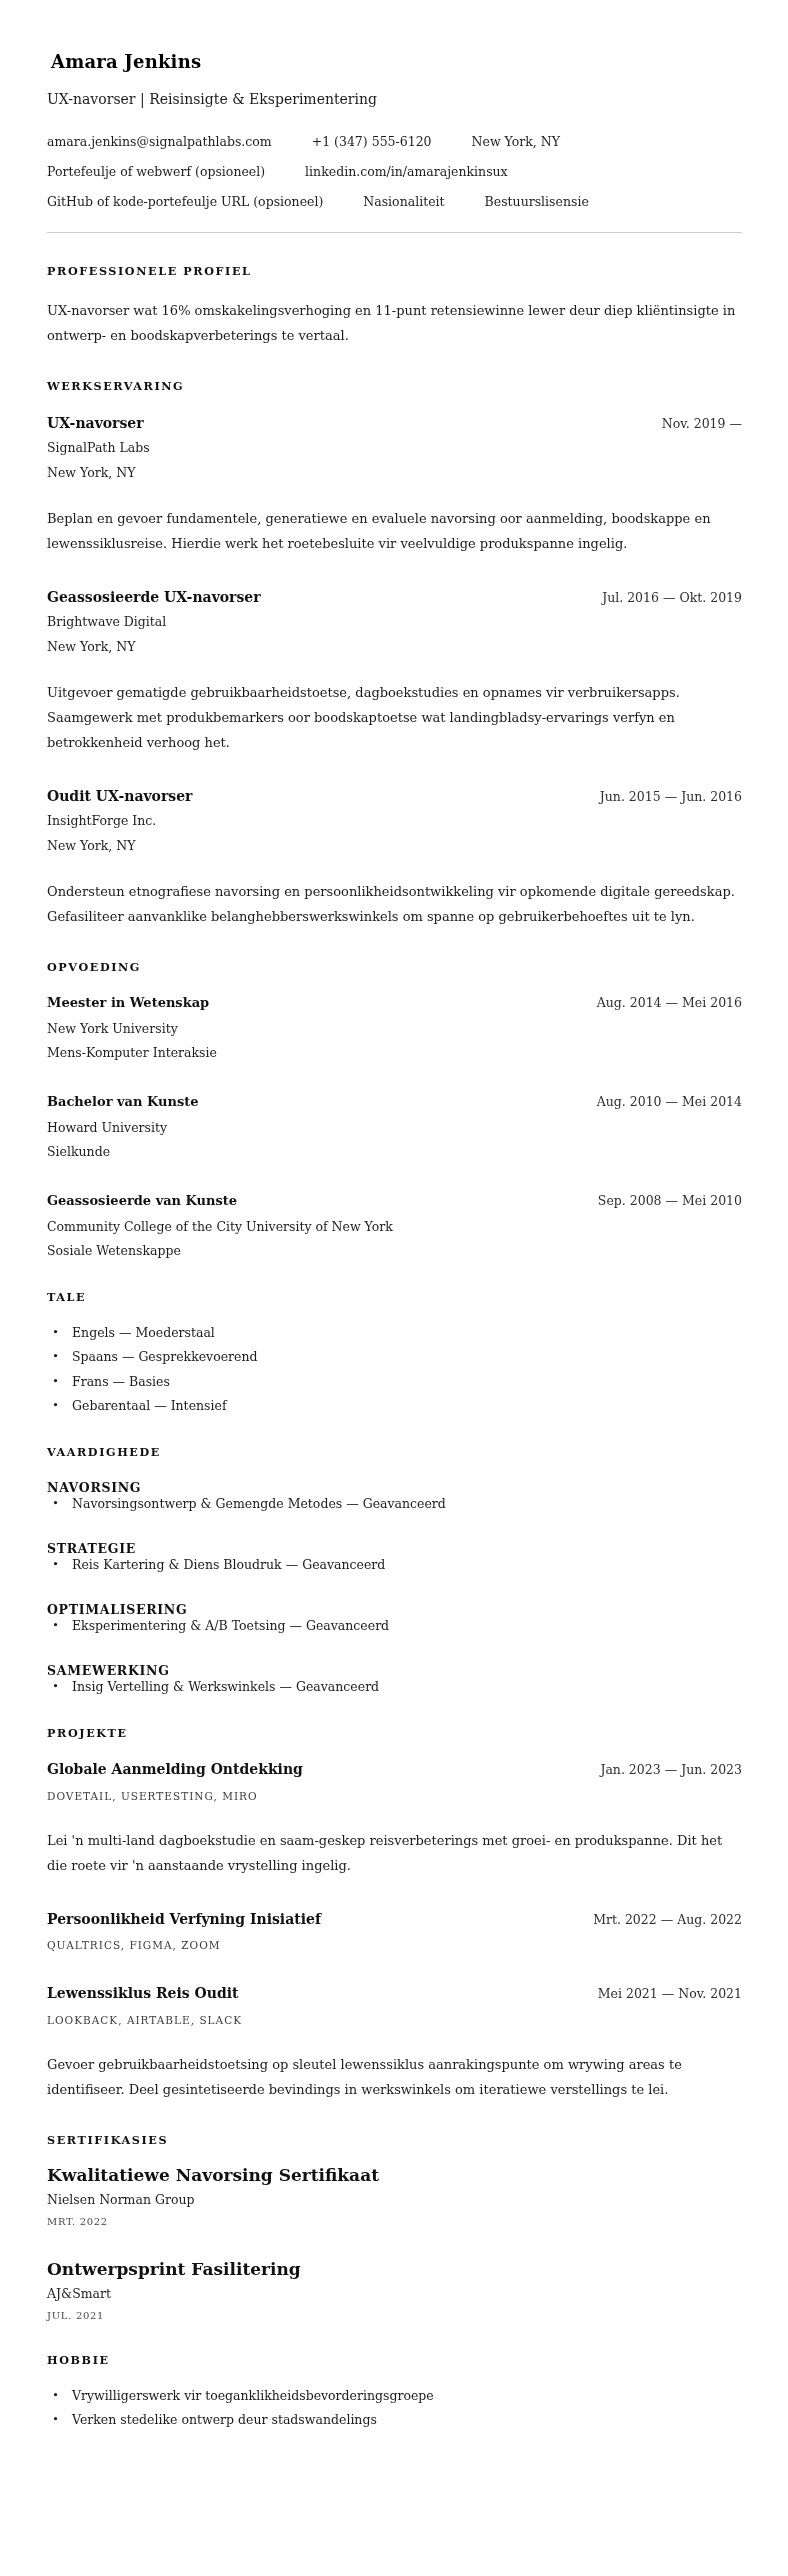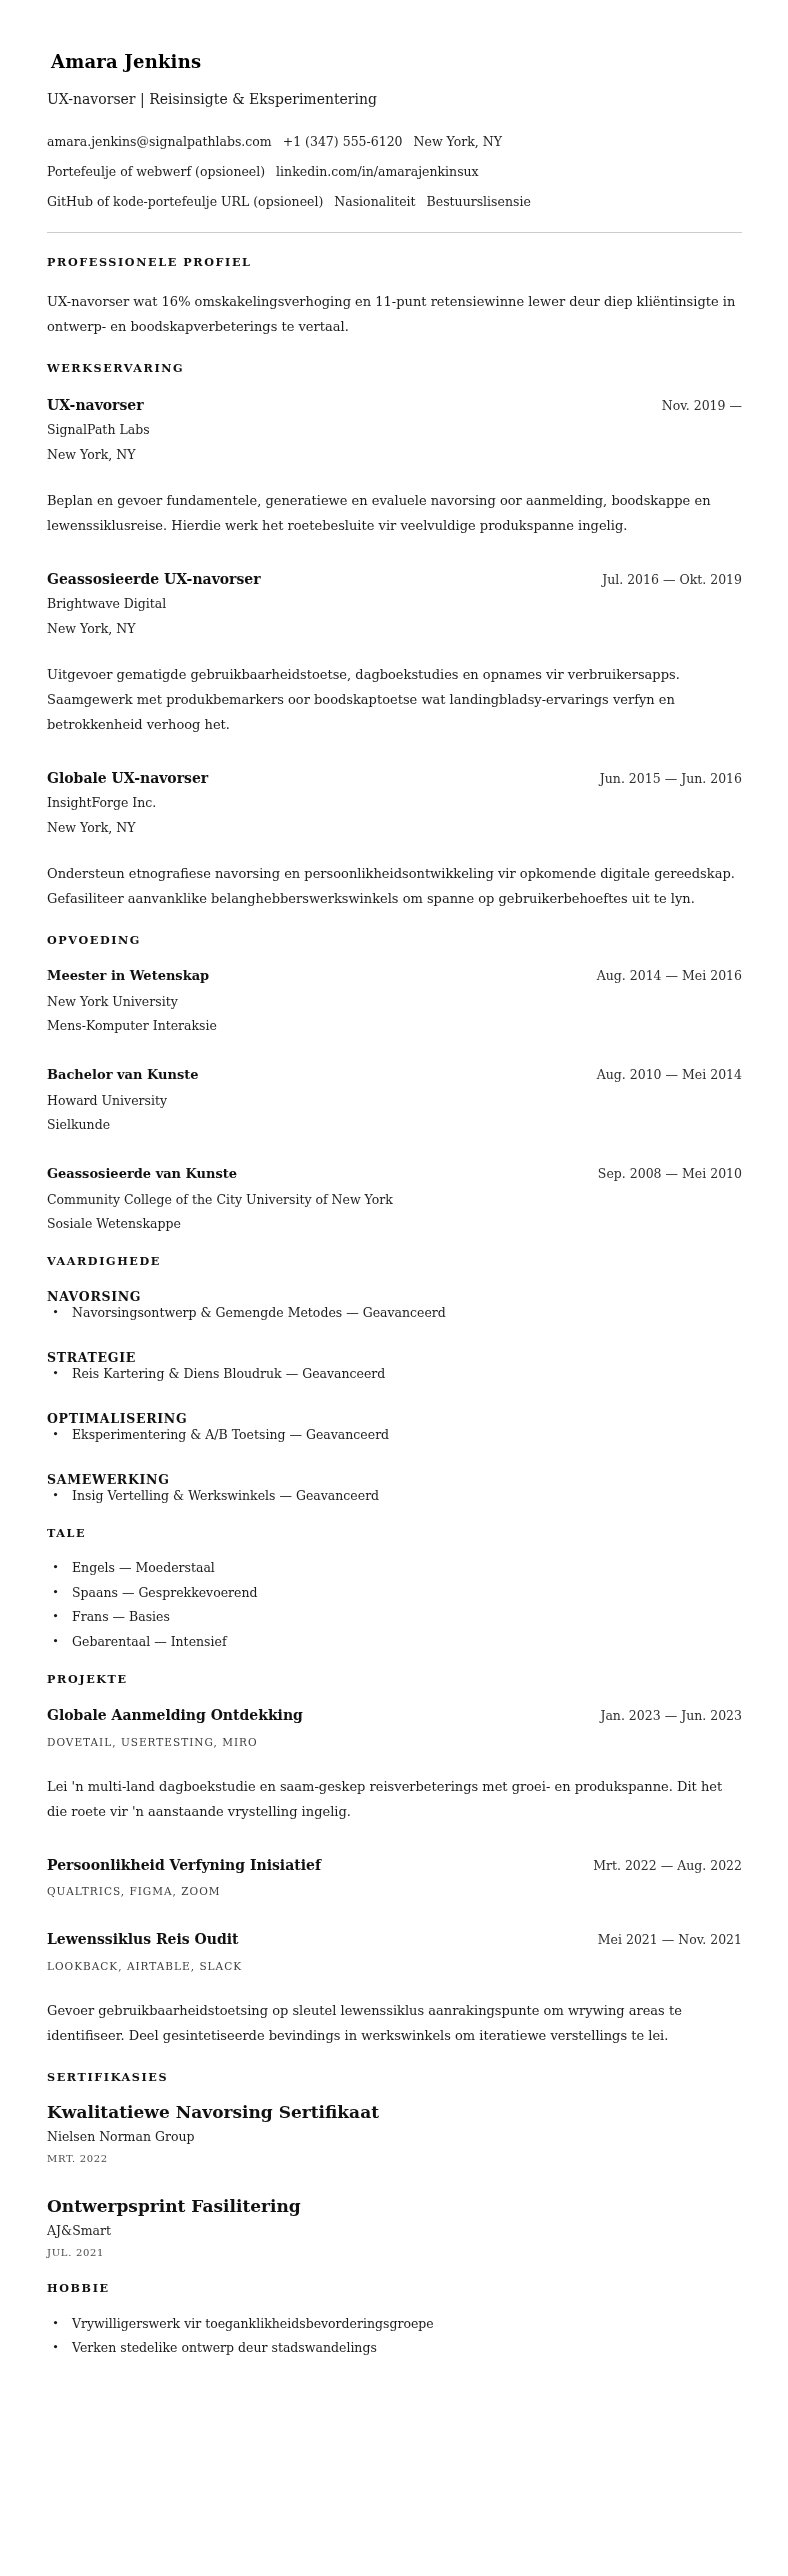--- a/index.html
+++ b/index.html
@@ -34,32 +34,32 @@
     color: #1b1b1b;
   }
   .contact {
     margin-top: 25px;
     font-size: 12.5px;
     color: #1e1e1e;
   }
   .contact-row {
     display: flex;
     flex-wrap: wrap;
-    column-gap: 11px;
+    column-gap: 40px;
     line-height: 16px;
     margin-bottom: 14px;
   }
   .divider {
     border: none;
     border-top: 0.7px solid #cccccc;
     margin: 22.3px 0 0 0;
   }
 
   
-  .section { margin-top: 22px; }
+  .section { margin-top: 31px; }
   h2.sec-h {
     margin: 0 0 20px 0;
     font-size: 11.2px;
     line-height: 14.5px;
     font-weight: bold;
     letter-spacing: 1.6px;
     color: #111;
   }
   p.body {
     margin: 0;
@@ -202,21 +202,21 @@
         <h3 class="entry-title">Geassosieerde UX-navorser</h3>
         <span class="entry-date">Jul. 2016 — Okt. 2019</span>
       </div>
       <div class="line">Brightwave Digital</div>
       <div class="line">New York, NY</div>
       <p class="body desc">Uitgevoer gematigde gebruikbaarheidstoetse, dagboekstudies en opnames vir verbruikersapps. Saamgewerk met produkbemarkers oor boodskaptoetse wat landingbladsy-ervarings verfyn en betrokkenheid verhoog het.</p>
     </div>
 
     <div class="entry">
       <div class="entry-head">
-        <h3 class="entry-title">Globale UX-navorser</h3>
+        <h3 class="entry-title">Oudit UX-navorser</h3>
         <span class="entry-date">Jun. 2015 — Jun. 2016</span>
       </div>
       <div class="line">InsightForge Inc.</div>
       <div class="line">New York, NY</div>
       <p class="body desc">Ondersteun etnografiese navorsing en persoonlikheidsontwikkeling vir opkomende digitale gereedskap. Gefasiliteer aanvanklike belanghebberswerkswinkels om spanne op gebruikerbehoeftes uit te lyn.</p>
     </div>
   </section>
 
   <section class="section">
     <h2 class="sec-h">OPVOEDING</h2>
@@ -239,66 +239,66 @@
       <div class="line">Sielkunde</div>
     </div>
 
     <div class="entry">
       <div class="entry-head">
         <h3 class="entry-title edu-title">Geassosieerde van Kunste</h3>
         <span class="entry-date">Sep. 2008 — Mei 2010</span>
       </div>
       <div class="line">Community College of the City University of New York</div>
       <div class="line">Sosiale Wetenskappe</div>
-    </div>
-  </section>
-
-  <section class="section">
-    <h2 class="sec-h">VAARDIGHEDE</h2>
-
-    <div class="skill-group">
-      <h3 class="skill-cat">NAVORSING</h3>
-      <ul class="blist">
-        <li>Navorsingsontwerp &amp; Gemengde Metodes — Geavanceerd</li>
-      </ul>
-    </div>
-
-    <div class="skill-group">
-      <h3 class="skill-cat">STRATEGIE</h3>
-      <ul class="blist">
-        <li>Reis Kartering &amp; Diens Bloudruk — Geavanceerd</li>
-      </ul>
-    </div>
-
-    <div class="skill-group">
-      <h3 class="skill-cat">OPTIMALISERING</h3>
-      <ul class="blist">
-        <li>Eksperimentering &amp; A/B Toetsing — Geavanceerd</li>
-      </ul>
-    </div>
-
-    <div class="skill-group">
-      <h3 class="skill-cat">SAMEWERKING</h3>
-      <ul class="blist">
-        <li>Insig Vertelling &amp; Werkswinkels — Geavanceerd</li>
-      </ul>
     </div>
   </section>
 
   <section class="section">
     <h2 class="sec-h">TALE</h2>
     <ul class="blist">
       <li>Engels — Moederstaal</li>
       <li>Spaans — Gesprekkevoerend</li>
       <li>Frans — Basies</li>
       <li>Gebarentaal — Intensief</li>
     </ul>
   </section>
 
   <section class="section">
+    <h2 class="sec-h">VAARDIGHEDE</h2>
+
+    <div class="skill-group">
+      <h3 class="skill-cat">NAVORSING</h3>
+      <ul class="blist">
+        <li>Navorsingsontwerp &amp; Gemengde Metodes — Geavanceerd</li>
+      </ul>
+    </div>
+
+    <div class="skill-group">
+      <h3 class="skill-cat">STRATEGIE</h3>
+      <ul class="blist">
+        <li>Reis Kartering &amp; Diens Bloudruk — Geavanceerd</li>
+      </ul>
+    </div>
+
+    <div class="skill-group">
+      <h3 class="skill-cat">OPTIMALISERING</h3>
+      <ul class="blist">
+        <li>Eksperimentering &amp; A/B Toetsing — Geavanceerd</li>
+      </ul>
+    </div>
+
+    <div class="skill-group">
+      <h3 class="skill-cat">SAMEWERKING</h3>
+      <ul class="blist">
+        <li>Insig Vertelling &amp; Werkswinkels — Geavanceerd</li>
+      </ul>
+    </div>
+  </section>
+
+  <section class="section">
     <h2 class="sec-h">PROJEKTE</h2>
 
     <div class="entry">
       <div class="entry-head">
         <h3 class="entry-title">Globale Aanmelding Ontdekking</h3>
         <span class="entry-date">Jan. 2023 — Jun. 2023</span>
       </div>
       <div class="tags">DOVETAIL, USERTESTING, MIRO</div>
       <p class="body desc">Lei 'n multi-land dagboekstudie en saam-geskep reisverbeterings met groei- en produkspanne. Dit het die roete vir 'n aanstaande vrystelling ingelig.</p>
     </div>

